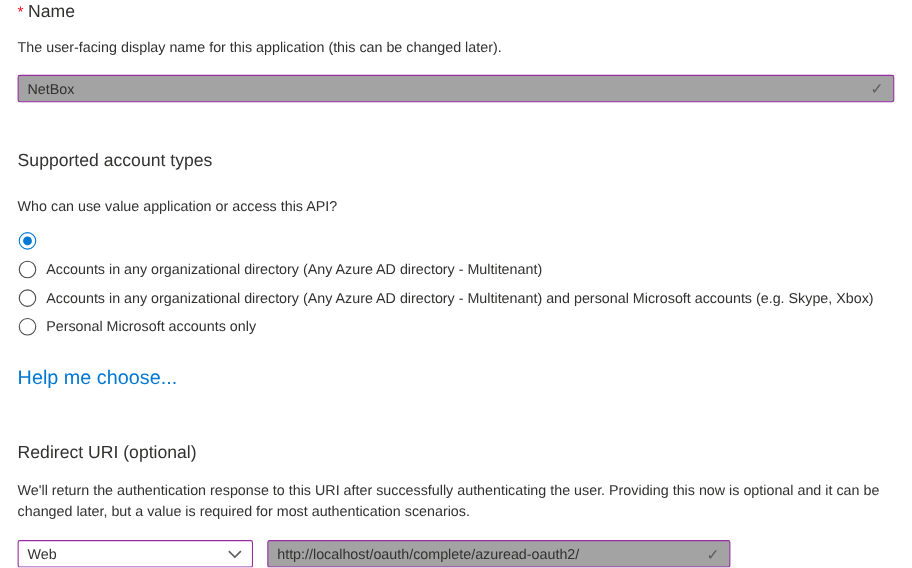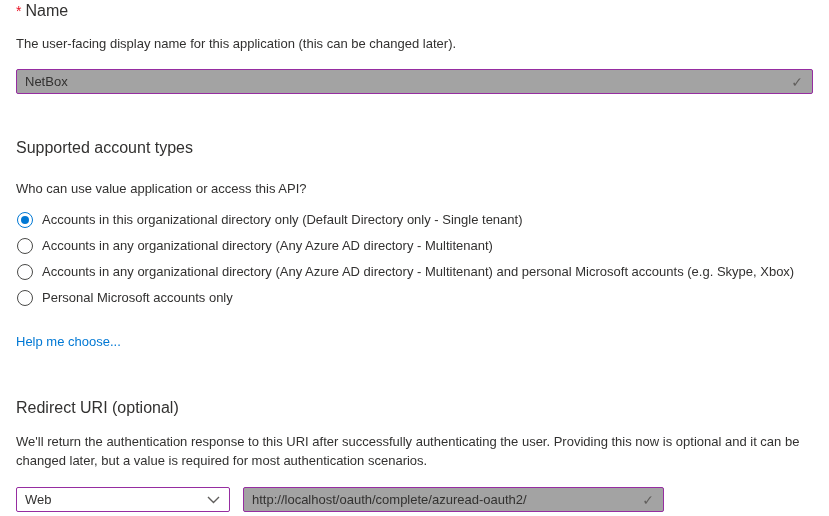--- a/index.html
+++ b/index.html
@@ -76,21 +76,21 @@
     content: "";
     width: 8px; height: 8px;
     border-radius: 50%;
     background: #0078d4;
   }
   .radio-label { margin-left: 9px; font-size: 13px; line-height: 16px; white-space: nowrap; }
 
   .help-link {
     display: inline-block;
     margin-top: 23px;
-    font-size: 13px;
+    font-size: 18px;
     color: #0078d4;
     text-decoration: none;
     cursor: pointer;
   }
 
   
   .redirect-title { margin-top: 47px; }
   .redirect-desc { margin-top: 14px; width: 795px; }
   .uri-row { display: flex; align-items: center; margin-top: 17px; }
   .select-box {
@@ -131,21 +131,20 @@
   </div>
 
   
   <div class="section-title account-title">Supported account types</div>
 
   <div class="body-text account-question">Who can use value application or access this API?</div>
 
   <div class="radio-group">
     <div class="radio-row">
       <span class="radio selected"></span>
-      <span class="radio-label">Accounts in this organizational directory only (Default Directory only - Single tenant)</span>
     </div>
     <div class="radio-row">
       <span class="radio"></span>
       <span class="radio-label">Accounts in any organizational directory (Any Azure AD directory - Multitenant)</span>
     </div>
     <div class="radio-row">
       <span class="radio"></span>
       <span class="radio-label">Accounts in any organizational directory (Any Azure AD directory - Multitenant) and personal Microsoft accounts (e.g. Skype, Xbox)</span>
     </div>
     <div class="radio-row">

